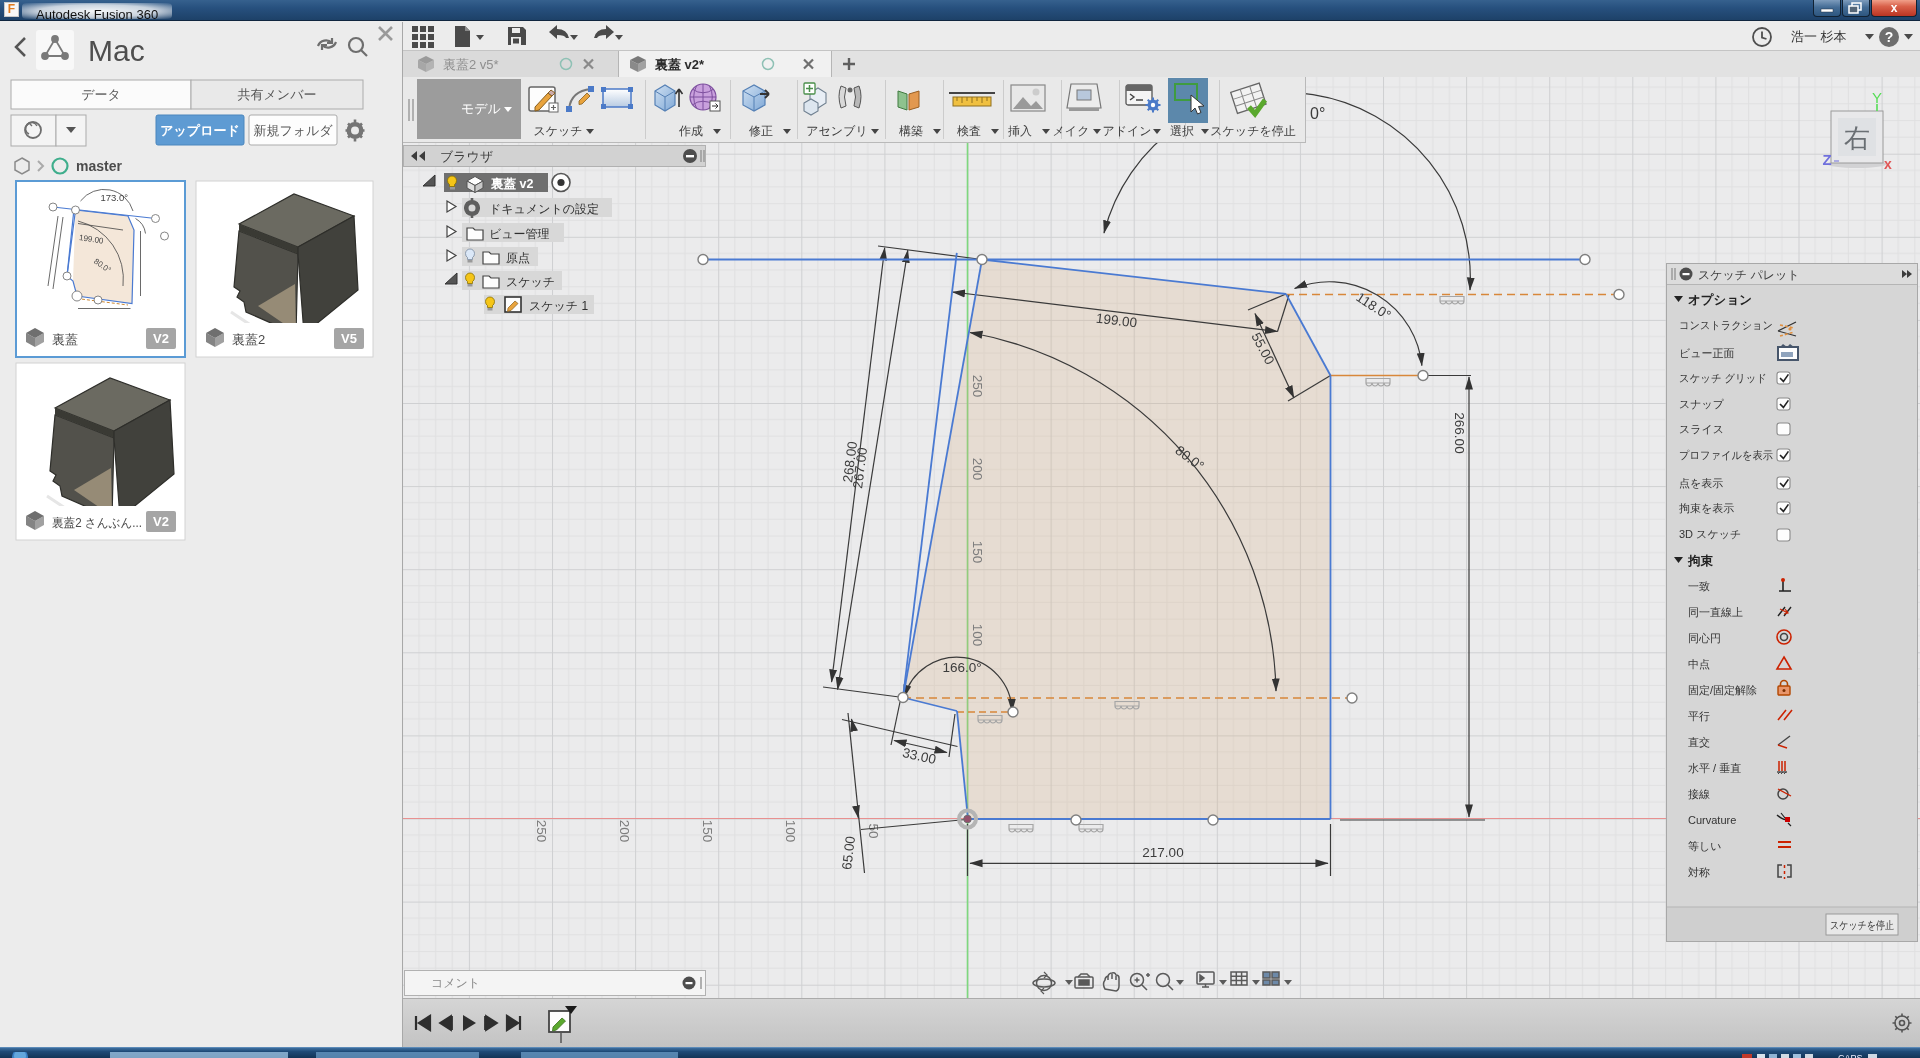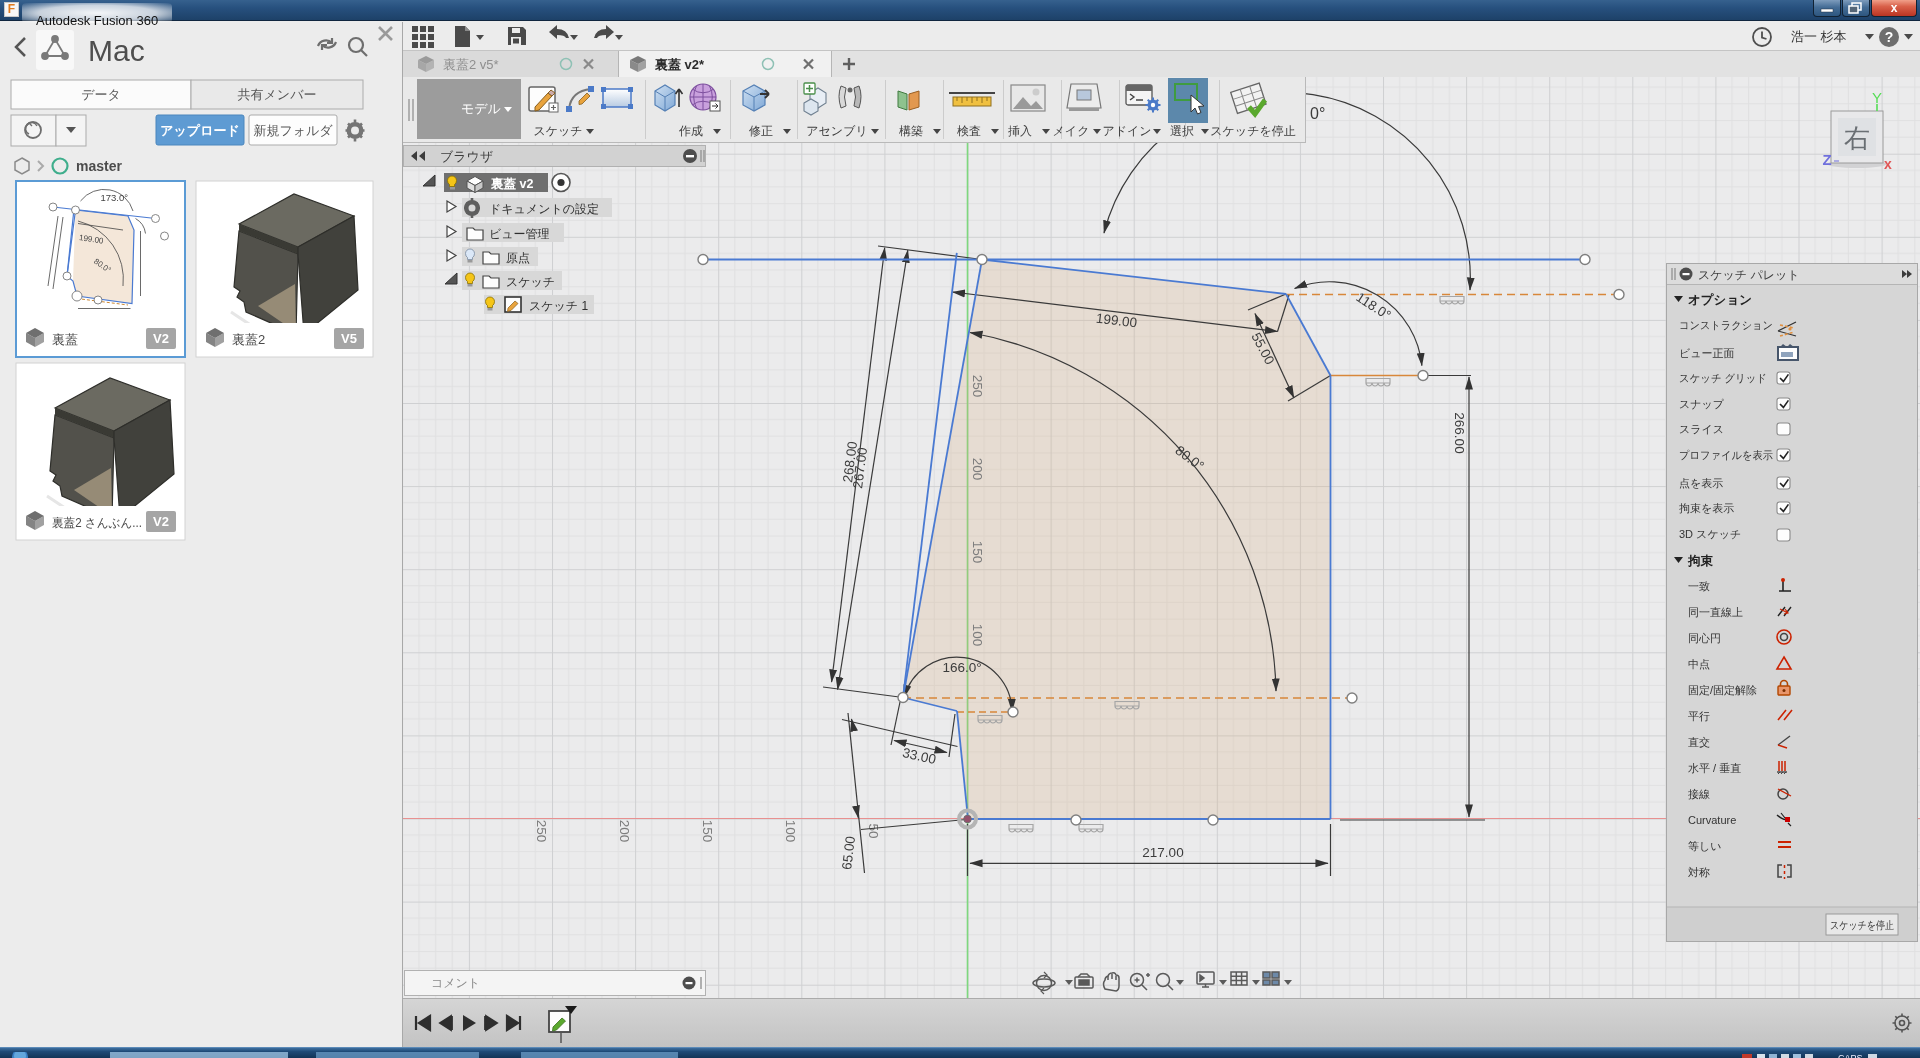--- a/index.html
+++ b/index.html
@@ -1,19 +1,19 @@
 <!DOCTYPE html>
 <html><head>
 <meta charset="utf-8">
 <style>
 * { margin:0; padding:0; box-sizing:border-box; }
 html,body { width:1920px; height:1058px; overflow:hidden; font-family:"Liberation Sans", sans-serif; background:#ececec; }
 .abs { position:absolute; }
 #titlebar { left:0; top:0; width:1920px; height:21px; background:linear-gradient(#36618e 0%, #27507e 40%, #1d4168 100%); border-bottom:1px solid #10263f; }
-#titletext { left:22px; top:3px; font-size:13px; color:#111; background:radial-gradient(ellipse at center, rgba(255,255,255,.95) 0%, rgba(255,255,255,.75) 55%, rgba(255,255,255,0) 100%); padding:10px 14px; height:16px; line-height:16px; border-radius:4px; }
+#titletext { left:22px; top:3px; font-size:13px; color:#111; background:radial-gradient(ellipse at center, rgba(255,255,255,.95) 0%, rgba(255,255,255,.75) 55%, rgba(255,255,255,0) 100%); padding:4px 14px; height:16px; line-height:16px; border-radius:4px; }
 #ficon { left:4px; top:2px; width:15px; height:15px; background:#f7f7f7; border:1px solid #c8c8c8; color:#e07b1f; font-weight:bold; font-size:12px; text-align:center; line-height:13px; }
 .winbtn { top:0px; height:17px; border:1px solid #123; border-top:none; border-radius:0 0 4px 4px; }
 #btnmin { left:1813px; width:28px; background:linear-gradient(#7d9cbc, #456d96 45%, #2d567f); }
 #btnmax { left:1842px; width:28px; background:linear-gradient(#7d9cbc, #456d96 45%, #2d567f); }
 #btnclose { left:1871px; width:46px; background:linear-gradient(#f0a08a, #d9614a 40%, #ba3423); }
 #apparea { left:0; top:22px; width:1920px; height:1025px; background:#ececec; }
 #taskbar { left:0; top:1047px; width:1920px; height:11px; background:linear-gradient(#3d6e9e, #1f4a77 35%, #123457); border-top:1px solid #5b8ab8; }
 
 #qbar { left:403px; top:22px; width:1517px; height:29px; background:#ececec; border-bottom:1px solid #c4c4c4; }
 

